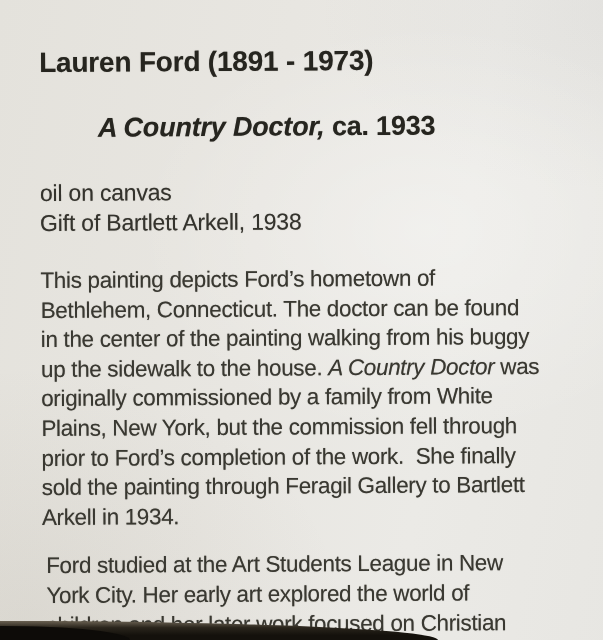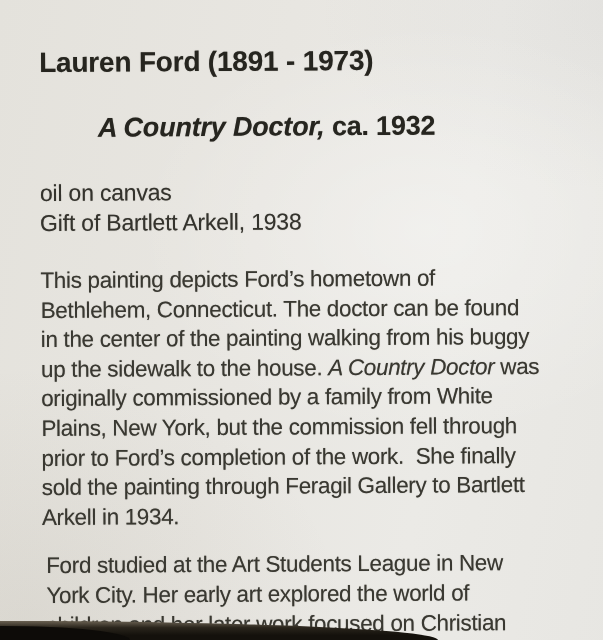--- a/index.html
+++ b/index.html
@@ -91,21 +91,21 @@
 <body>
 
 <div class="photo">
 
   <div class="content">
 
     <div class="header">
       <div class="artist-line line">Lauren Ford (1891 - 1973)</div>
 
       <div class="title-line line">
-        <span class="title-italic">A Country Doctor,</span><span> ca. 1932</span>
+        <span class="title-italic">A Country Doctor,</span><span> ca. 1933</span>
       </div>
 
       <div class="medium-line line">oil on canvas</div>
 
       <div class="credit-line line">Gift of Bartlett Arkell, 1938</div>
     </div>
 
     <div class="body-paragraphs">
         <div class="para">
           <div class="line"><span>This painting depicts Ford’s hometown of</span></div>

